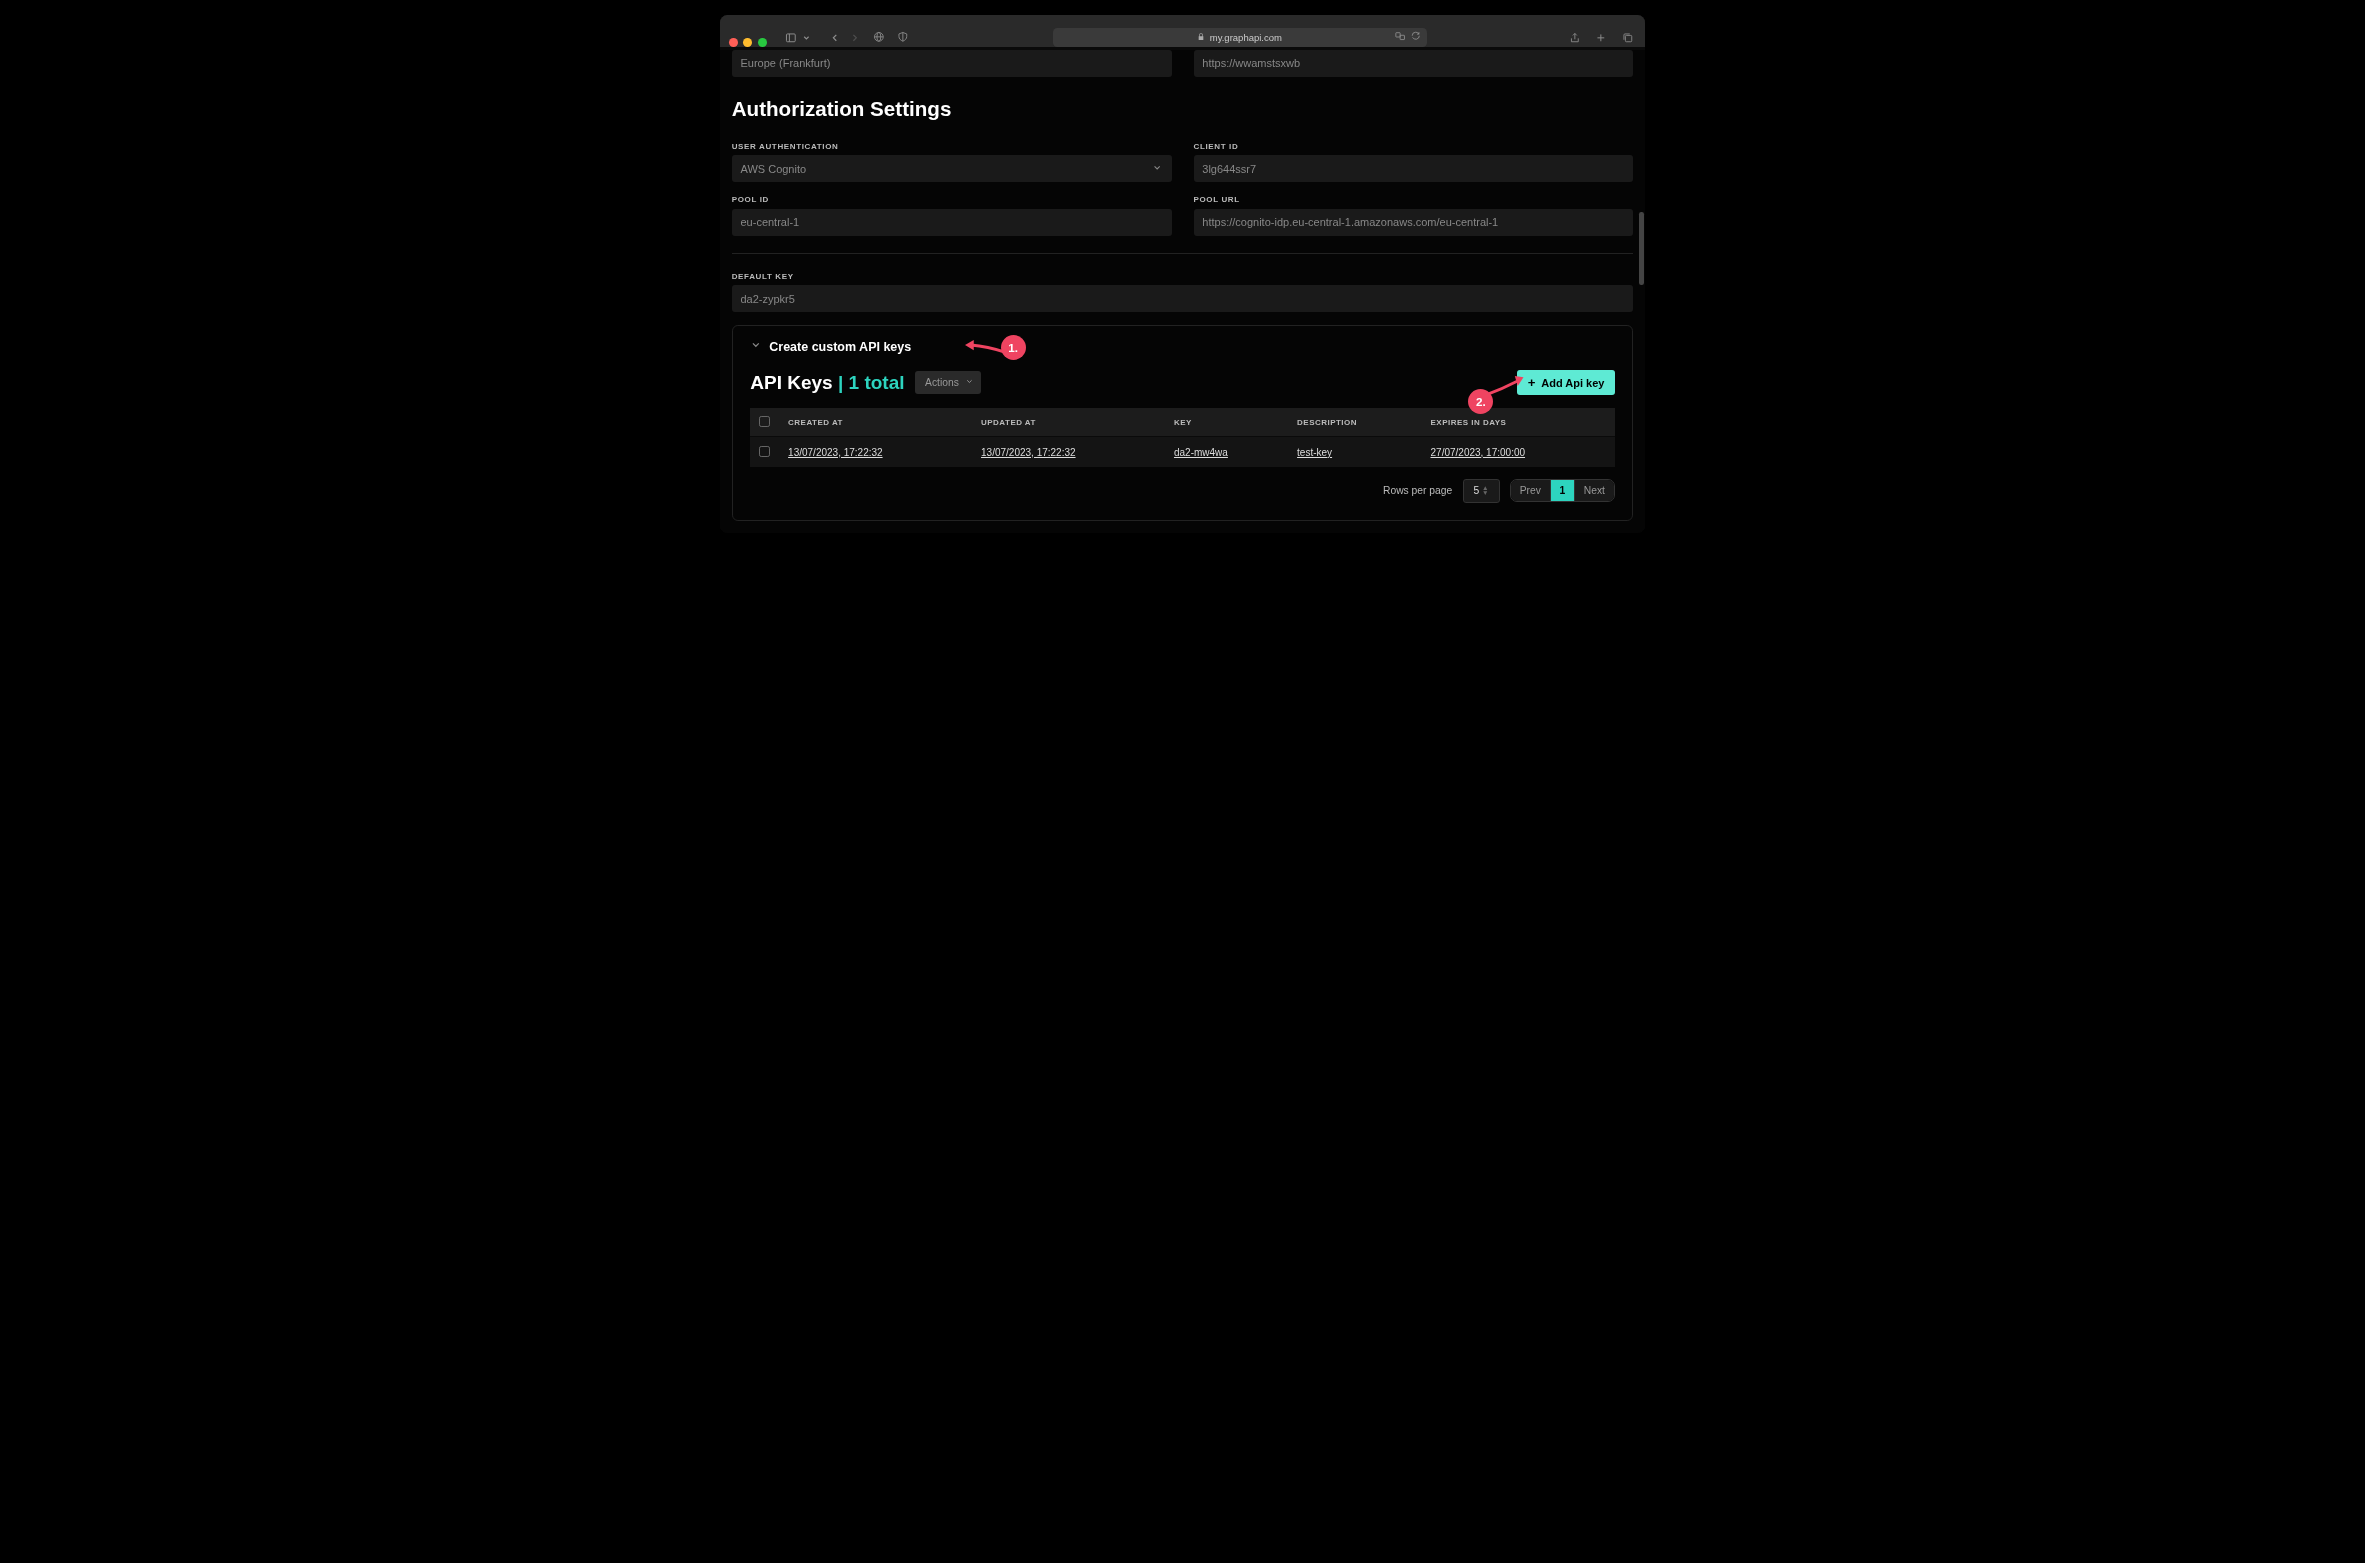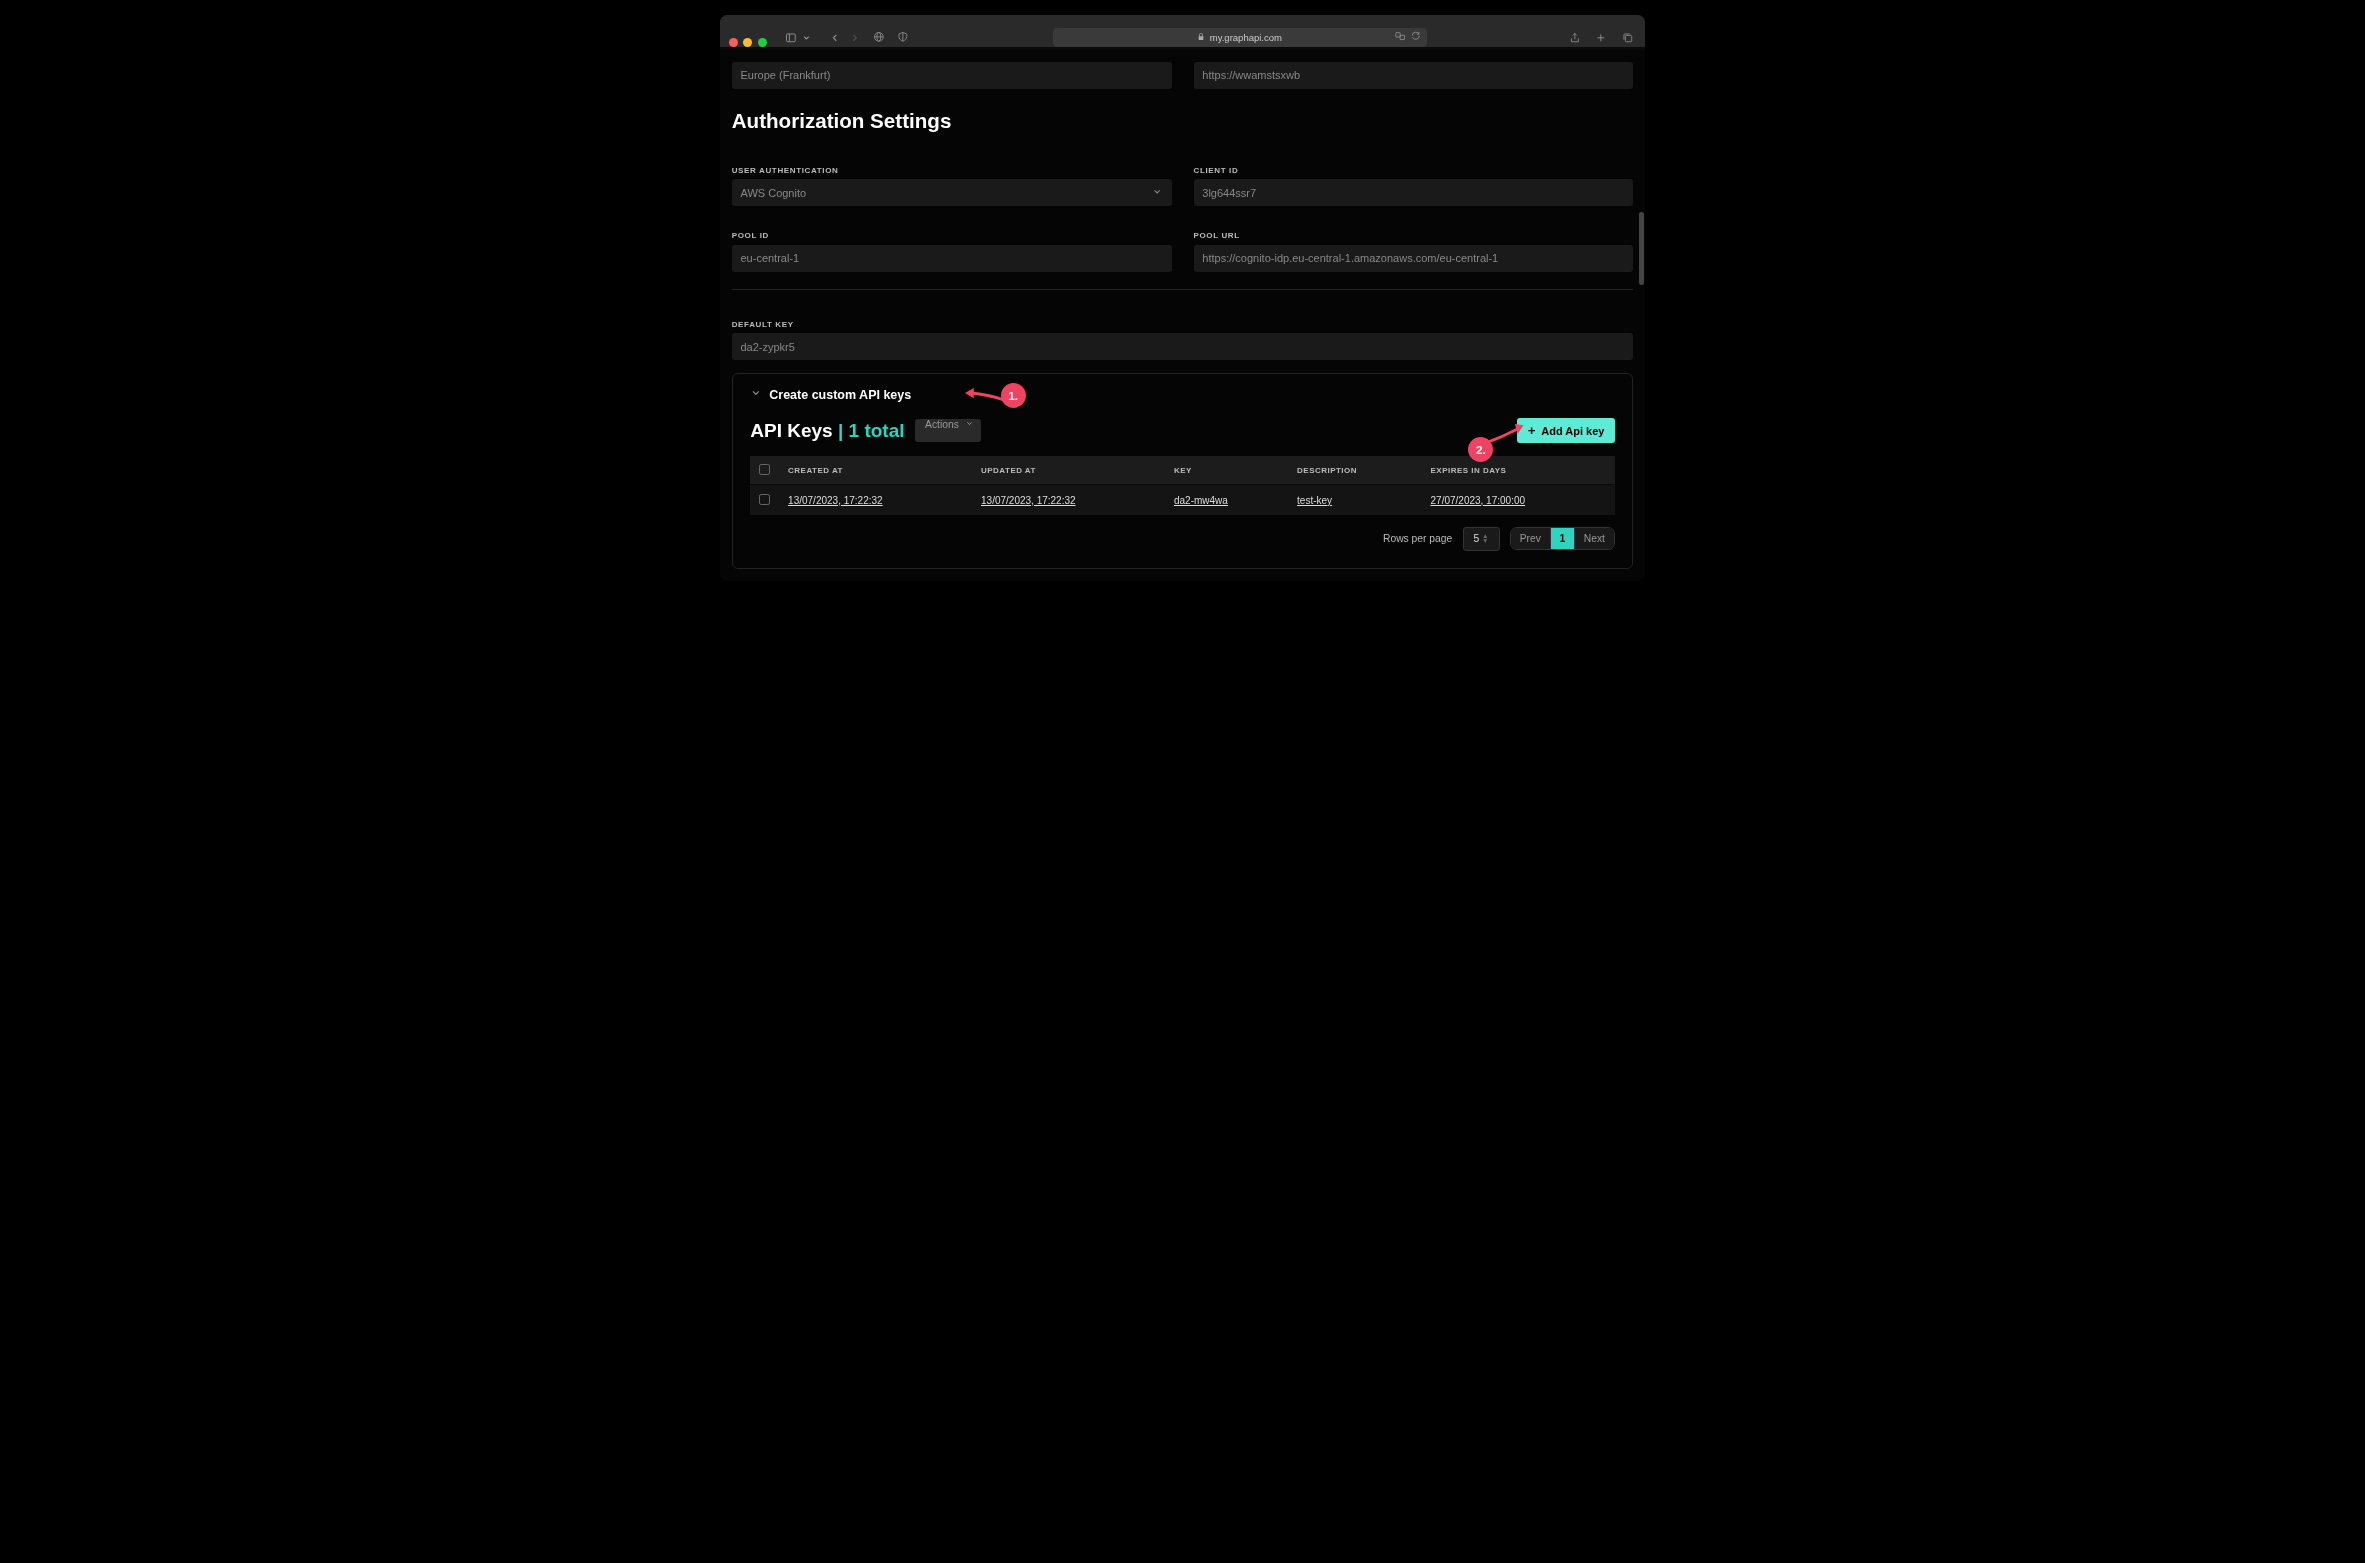--- a/index.html
+++ b/index.html
@@ -48,21 +48,21 @@
       gap: 4.4px;
       color: #ccc;
       font-size: 9.5px;
       margin: 0 auto;
       position: relative;
     }
     .addressbar .ab-right { position: absolute; right: 5.9px; display: flex; gap: 5.9px; color: #999; }
     .tb-right { margin-left: auto; display: flex; gap: 8.8px; }
     .content { padding: 0 11.7px 11.7px 11.7px; background: #050505; position: relative; }
     .row { display: flex; gap: 22px; margin-bottom: 13.2px; }
-    .col { flex: 1; display: flex; flex-direction: column; gap: 4.4px; margin-top: 12px; }
+    .col { flex: 1; display: flex; flex-direction: column; gap: 4.4px; }
     .field-label {
       font-size: 8px;
       font-weight: 600;
       letter-spacing: 0.08em;
       color: #bbb;
       text-transform: uppercase;
     }
     .field-input {
       background: #1a1a1a;
       border: none;
@@ -99,20 +99,21 @@
     .keys-title .pipe { color: #2dd4bf; font-weight: 700; }
     .keys-title .count { color: #2dd4bf; font-weight: 700; }
     .actions-dd {
       background: #2a2a2a;
       color: #999;
       border-radius: 2.9px;
       height: 23.5px;
       padding: 0 22px 0 10.3px;
       font-size: 10.3px;
       display: flex;
+      align-items: center;
       position: relative;
       cursor: pointer;
     }
     .actions-dd .chev { position: absolute; right: 7.3px; }
     .add-btn {
       margin-left: auto;
       background: #5eead4;
       color: #000;
       border: none;
       border-radius: 2.9px;

